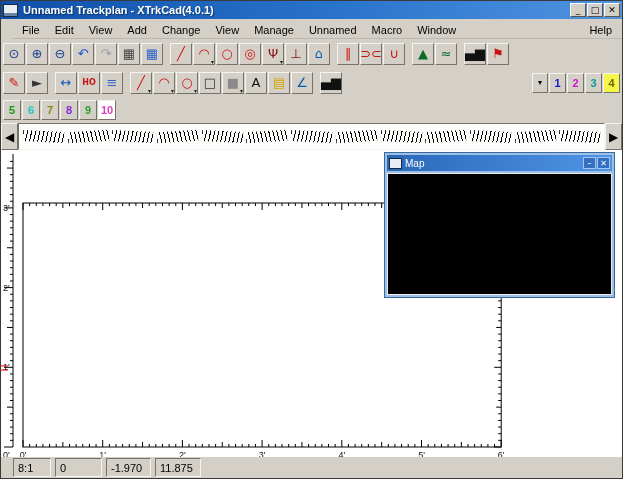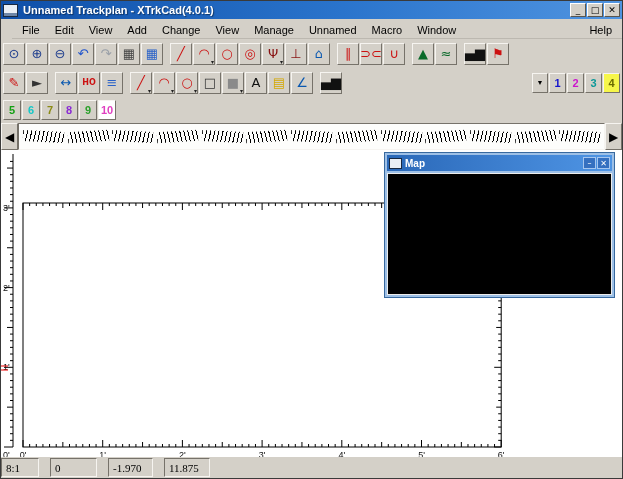--- a/index.html
+++ b/index.html
@@ -69,28 +69,28 @@
   .canvas{flex:1;position:relative;background:#fff;overflow:hidden;}
   .canvas svg{position:absolute;left:0;top:0;pointer-events:none;}
 
   
   .map-window{position:absolute;left:383px;top:2px;width:231px;height:146px;z-index:2;
               background:#9ec0e6;border:1px solid #38699f;box-sizing:border-box;
               display:flex;flex-direction:column;padding:2px;}
   .map-titlebar{height:16px;flex:0 0 16px;display:flex;align-items:center;gap:3px;padding:0 2px;
                 background:linear-gradient(90deg,#2a68b8,#4f95e5);}
   .map-icon{width:11px;height:9px;background:#e9eef5;border:1px solid #182840;flex:0 0 11px;}
-  .map-title{flex:1;color:#fff;font-weight:bold;font-size:10px;}
+  .map-title{flex:1;color:#fff;font-weight:normal;font-size:10px;}
   .map-btn{width:13px;height:12px;flex:0 0 13px;background:#3570c0;border:1px solid #a6c6ee;
            color:#fff;font-size:8px;line-height:9px;text-align:center;padding:0;
            font-family:"DejaVu Sans",sans-serif;}
   .map-content{flex:1;margin-top:2px;background:#000;border:1px solid #ececec;}
 
   
-  .statusbar{height:19px;flex:0 0 19px;display:flex;gap:11px;padding:1px 0;align-items:stretch;font-family:Liberation Serif, serif;}
+  .statusbar{height:19px;flex:0 0 19px;display:flex;gap:4px;padding:1px 12px;align-items:stretch;}
   .status-cell{border:1px solid;border-color:#76726a #f6f4f0 #f6f4f0 #76726a;
                padding:1px 4px;display:flex;align-items:center;font-size:11px;white-space:nowrap;}
   .sc-scale{width:28px;}
   .sc-count{width:37px;}
   .sc-x{width:35px;}
   .sc-y{width:36px;}
   .sc-msg{flex:1;}
 </style>
 </head>
 <body>

